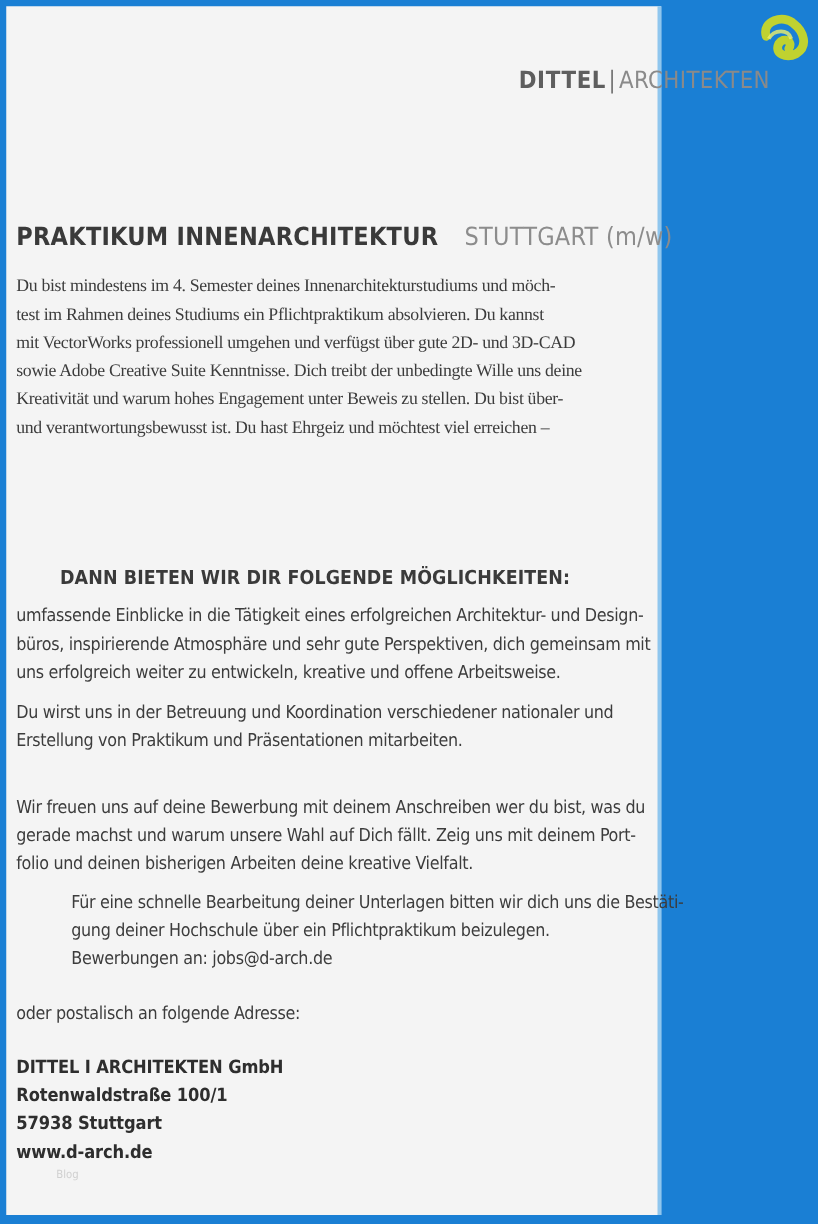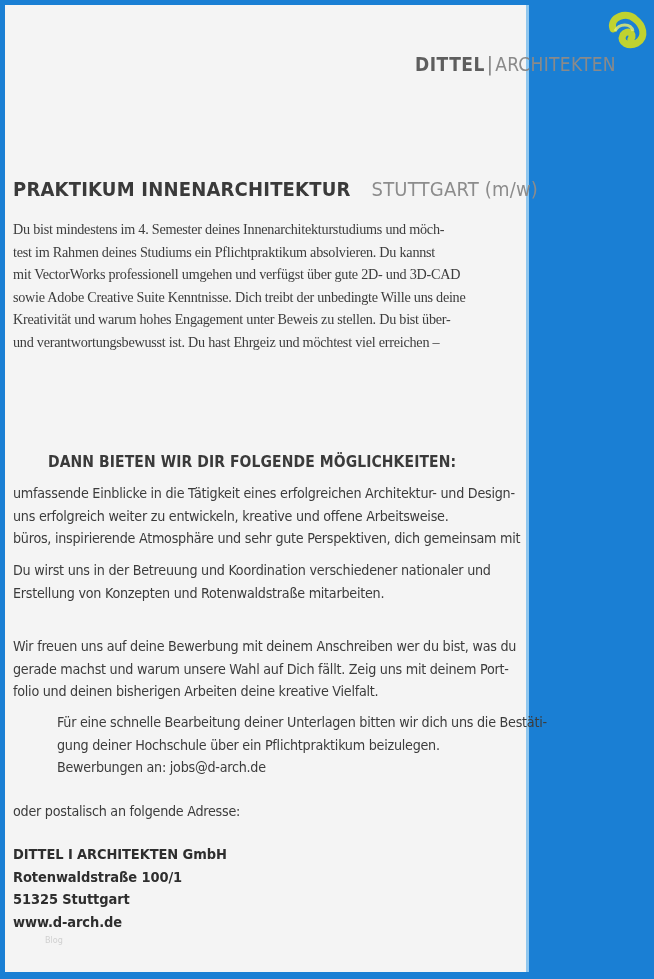--- a/index.html
+++ b/index.html
@@ -78,27 +78,27 @@
     <div>mit VectorWorks professionell umgehen und verfügst über gute 2D- und 3D-CAD</div>
     <div>sowie Adobe Creative Suite Kenntnisse. Dich treibt der unbedingte Wille uns deine</div>
     <div>Kreativität und warum hohes Engagement unter Beweis zu stellen. Du bist über-</div>
     <div>und verantwortungsbewusst ist. Du hast Ehrgeiz und möchtest viel erreichen –</div>
   </div>
 
   <div class="h2">DANN BIETEN WIR DIR FOLGENDE MÖGLICHKEITEN:</div>
 
   <div class="p" style="top:477px;">
     <div>umfassende Einblicke in die Tätigkeit eines erfolgreichen Architektur- und Design-</div>
+    <div>büros, inspirierende Atmosphäre und sehr gute Perspektiven, dich gemeinsam mit</div>
     <div>uns erfolgreich weiter zu entwickeln, kreative und offene Arbeitsweise.</div>
-    <div>büros, inspirierende Atmosphäre und sehr gute Perspektiven, dich gemeinsam mit</div>
   </div>
 
   <div class="p" style="top:554px;">
     <div>Du wirst uns in der Betreuung und Koordination verschiedener nationaler und</div>
-    <div>Erstellung von Konzepten und Rotenwaldstraße mitarbeiten.</div>
+    <div>Erstellung von Praktikum und Präsentationen mitarbeiten.</div>
   </div>
 
   <div class="p" style="top:630px;">
     <div>Wir freuen uns auf deine Bewerbung mit deinem Anschreiben wer du bist, was du</div>
     <div>gerade machst und warum unsere Wahl auf Dich fällt. Zeig uns mit deinem Port-</div>
     <div>folio und deinen bisherigen Arbeiten deine kreative Vielfalt.</div>
   </div>
 
   <div class="p" style="top:706px;margin-left:44px;">
     <div>Für eine schnelle Bearbeitung deiner Unterlagen bitten wir dich uns die Bestäti-</div>
@@ -106,20 +106,20 @@
     <div><span>Bewerbungen an: </span><span>jobs@d-arch.de</span></div>
   </div>
 
   <div class="p" style="top:795px;">
     <div>oder postalisch an folgende Adresse:</div>
   </div>
 
   <div class="addr">
     <div>DITTEL I ARCHITEKTEN GmbH</div>
     <div>Rotenwaldstraße 100/1</div>
-    <div>51325 Stuttgart</div>
+    <div>57938 Stuttgart</div>
     <div>www.d-arch.de</div>
   </div>
 
   <div class="ghost">Blog</div>
 
   <div class="footer">Dieses Praktikum wird vergütet.</div>
 </div>
 
 </body></html>

